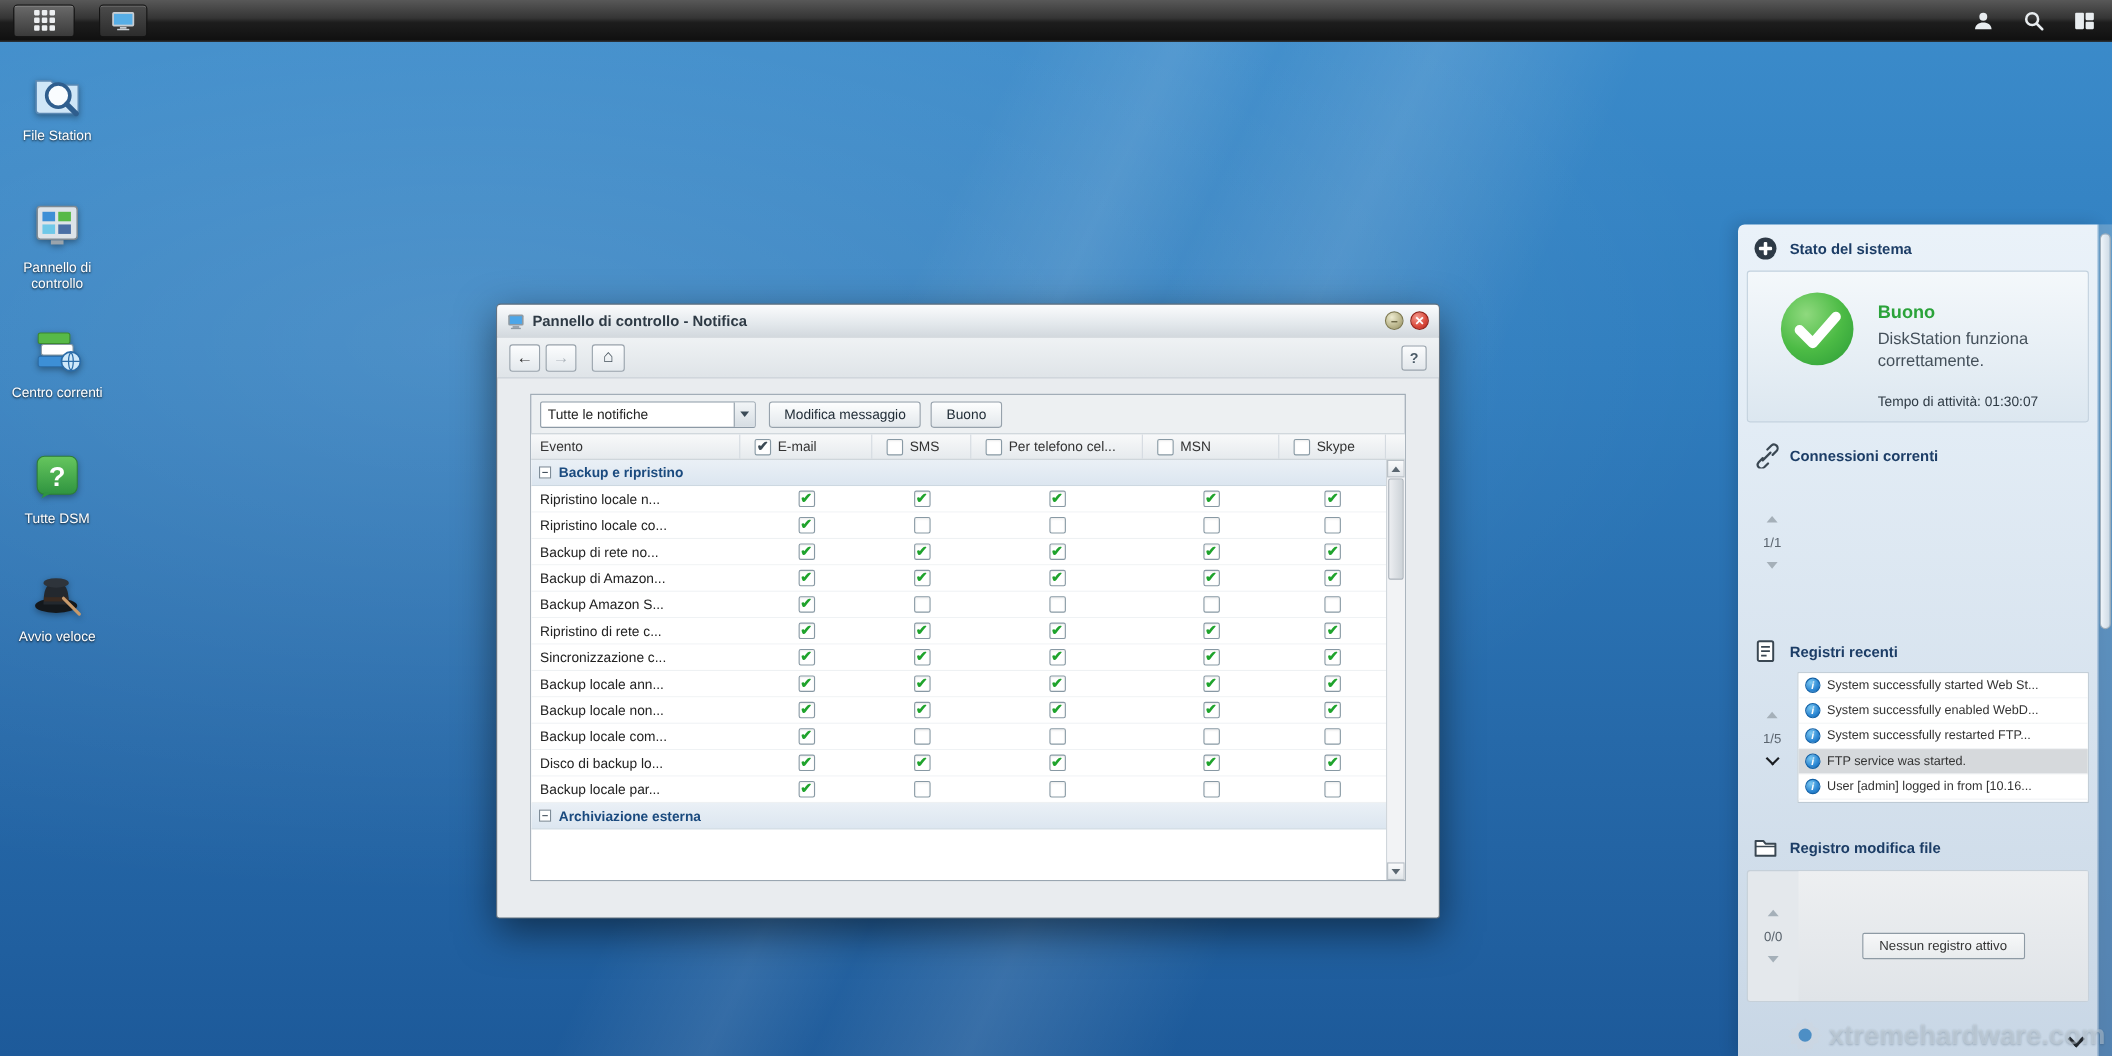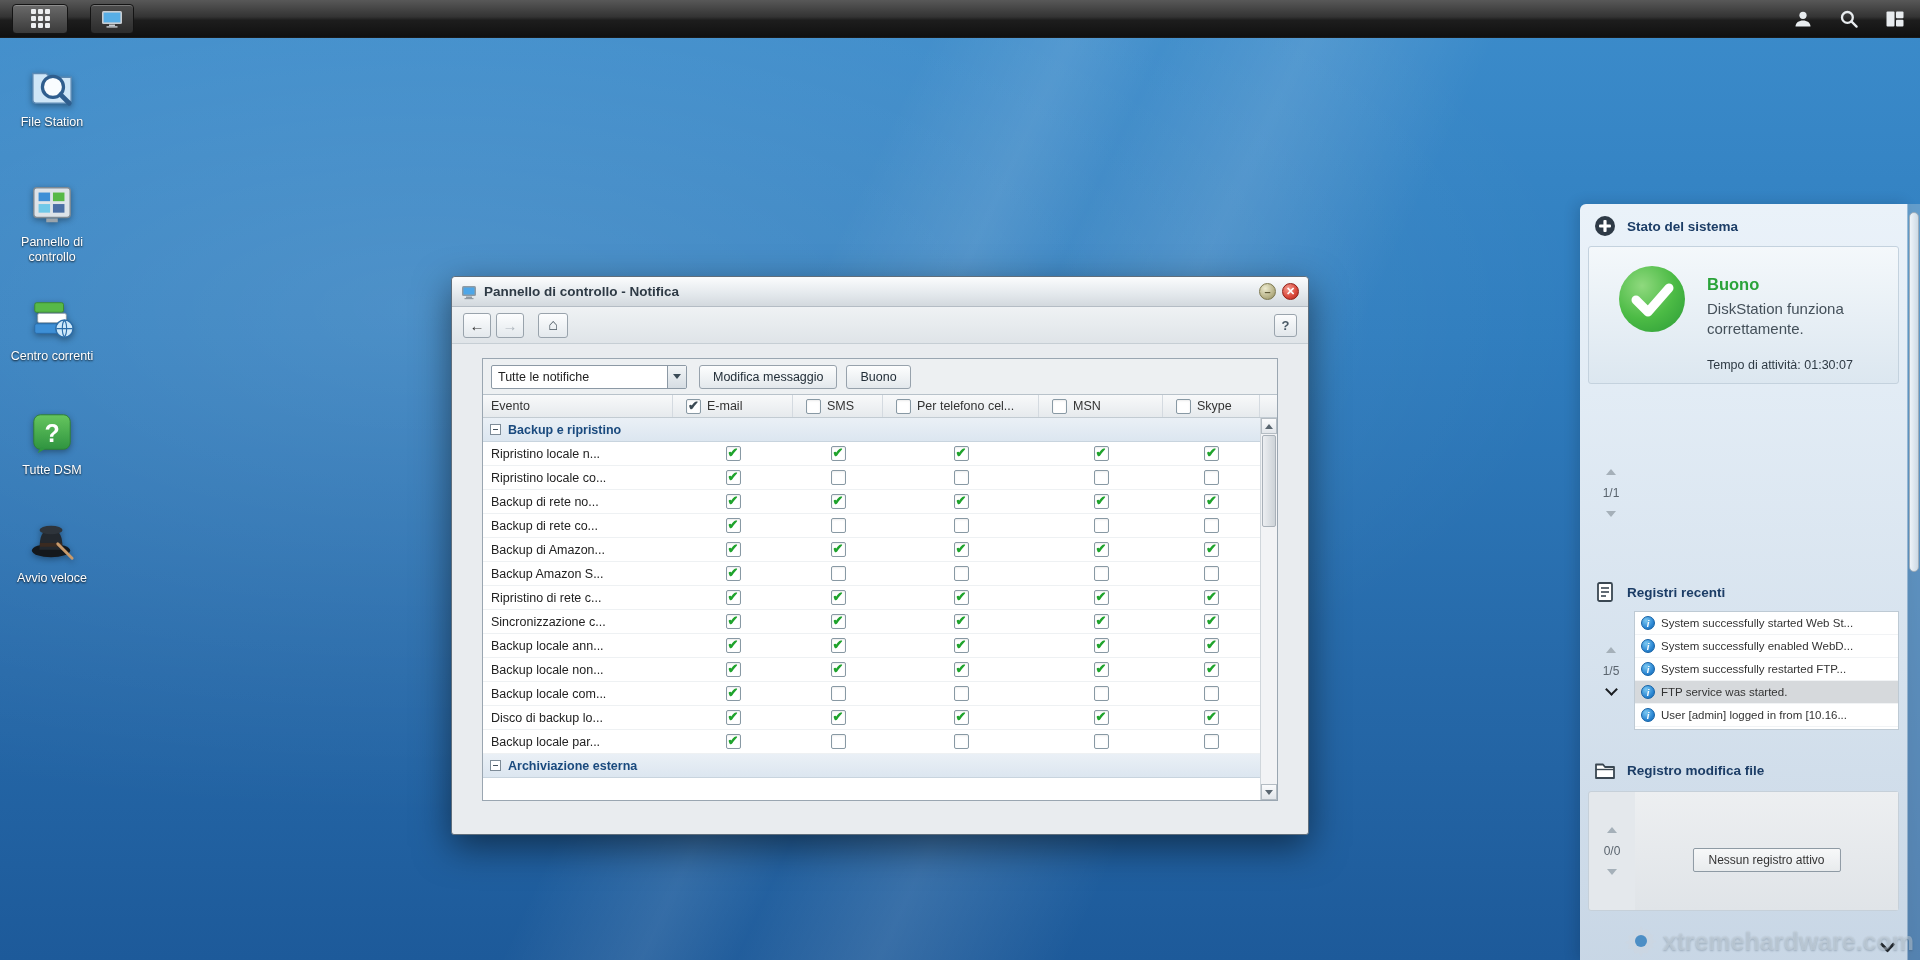--- a/index.html
+++ b/index.html
@@ -450,38 +450,20 @@
                     <span class="cb on" data-interactable="true"></span>
                   </div>
                   <div class="td cc c-3" data-interactable="false">
                     <span class="cb on" data-interactable="true"></span>
                   </div>
                   <div class="td cc c-4" data-interactable="false">
                     <span class="cb on" data-interactable="true"></span>
                   </div>
                 </div>
                 <div class="trow" data-interactable="true">
-                  <div class="td c-ev" data-interactable="false">Backup di rete co...</div>
-                  <div class="td cc c-0" data-interactable="false">
-                    <span class="cb on" data-interactable="true"></span>
-                  </div>
-                  <div class="td cc c-1" data-interactable="false">
-                    <span class="cb" data-interactable="true"></span>
-                  </div>
-                  <div class="td cc c-2" data-interactable="false">
-                    <span class="cb" data-interactable="true"></span>
-                  </div>
-                  <div class="td cc c-3" data-interactable="false">
-                    <span class="cb" data-interactable="true"></span>
-                  </div>
-                  <div class="td cc c-4" data-interactable="false">
-                    <span class="cb" data-interactable="true"></span>
-                  </div>
-                </div>
-                <div class="trow" data-interactable="true">
                   <div class="td c-ev" data-interactable="false">Backup di Amazon...</div>
                   <div class="td cc c-0" data-interactable="false">
                     <span class="cb on" data-interactable="true"></span>
                   </div>
                   <div class="td cc c-1" data-interactable="false">
                     <span class="cb on" data-interactable="true"></span>
                   </div>
                   <div class="td cc c-2" data-interactable="false">
                     <span class="cb on" data-interactable="true"></span>
                   </div>
@@ -682,20 +664,30 @@
             <path d="M19 36l12 12 21-24" fill="none" stroke="#fff" stroke-width="9" stroke-linecap="round" stroke-linejoin="round"></path>
           </svg>
       </span>
       <div class="status-right">
         <div class="status-title" data-interactable="false">Buono</div>
         <div class="status-msg" data-interactable="false">DiskStation funziona correttamente.</div>
       </div>
       <div class="uptime" data-interactable="false">Tempo di attività: 01:30:07</div>
     </div>
 
+    <div class="wh wh-conn" data-interactable="false">
+      <span class="wic" data-interactable="false">
+        <svg viewBox="0 0 24 24" fill="none" stroke="#3A4752" stroke-width="2" stroke-linecap="round">
+            <path d="M9.5 14.5L5.8 18.2a3.4 3.4 0 0 0 4.8 4.8l3.7-3.7"></path>
+            <path d="M14.5 9.5l3.7-3.7a3.4 3.4 0 0 0-4.8-4.8l-3.7 3.7" transform="translate(4,2)"></path>
+            <line x1="9.5" y1="16.5" x2="16.5" y2="9.5"></line>
+          </svg>
+      </span>
+      <span class="wt" data-interactable="false">Connessioni correnti</span>
+    </div>
     <div class="wbox conn-box" data-interactable="false">
       <div class="pgr" data-interactable="false">
         <span class="tu" data-interactable="true"></span>
         <span class="pg" data-interactable="false">1/1</span>
         <span class="td2" data-interactable="true"></span>
       </div>
     </div>
 
     <div class="wh wh-logs" data-interactable="false">
       <span class="wic" data-interactable="false">

